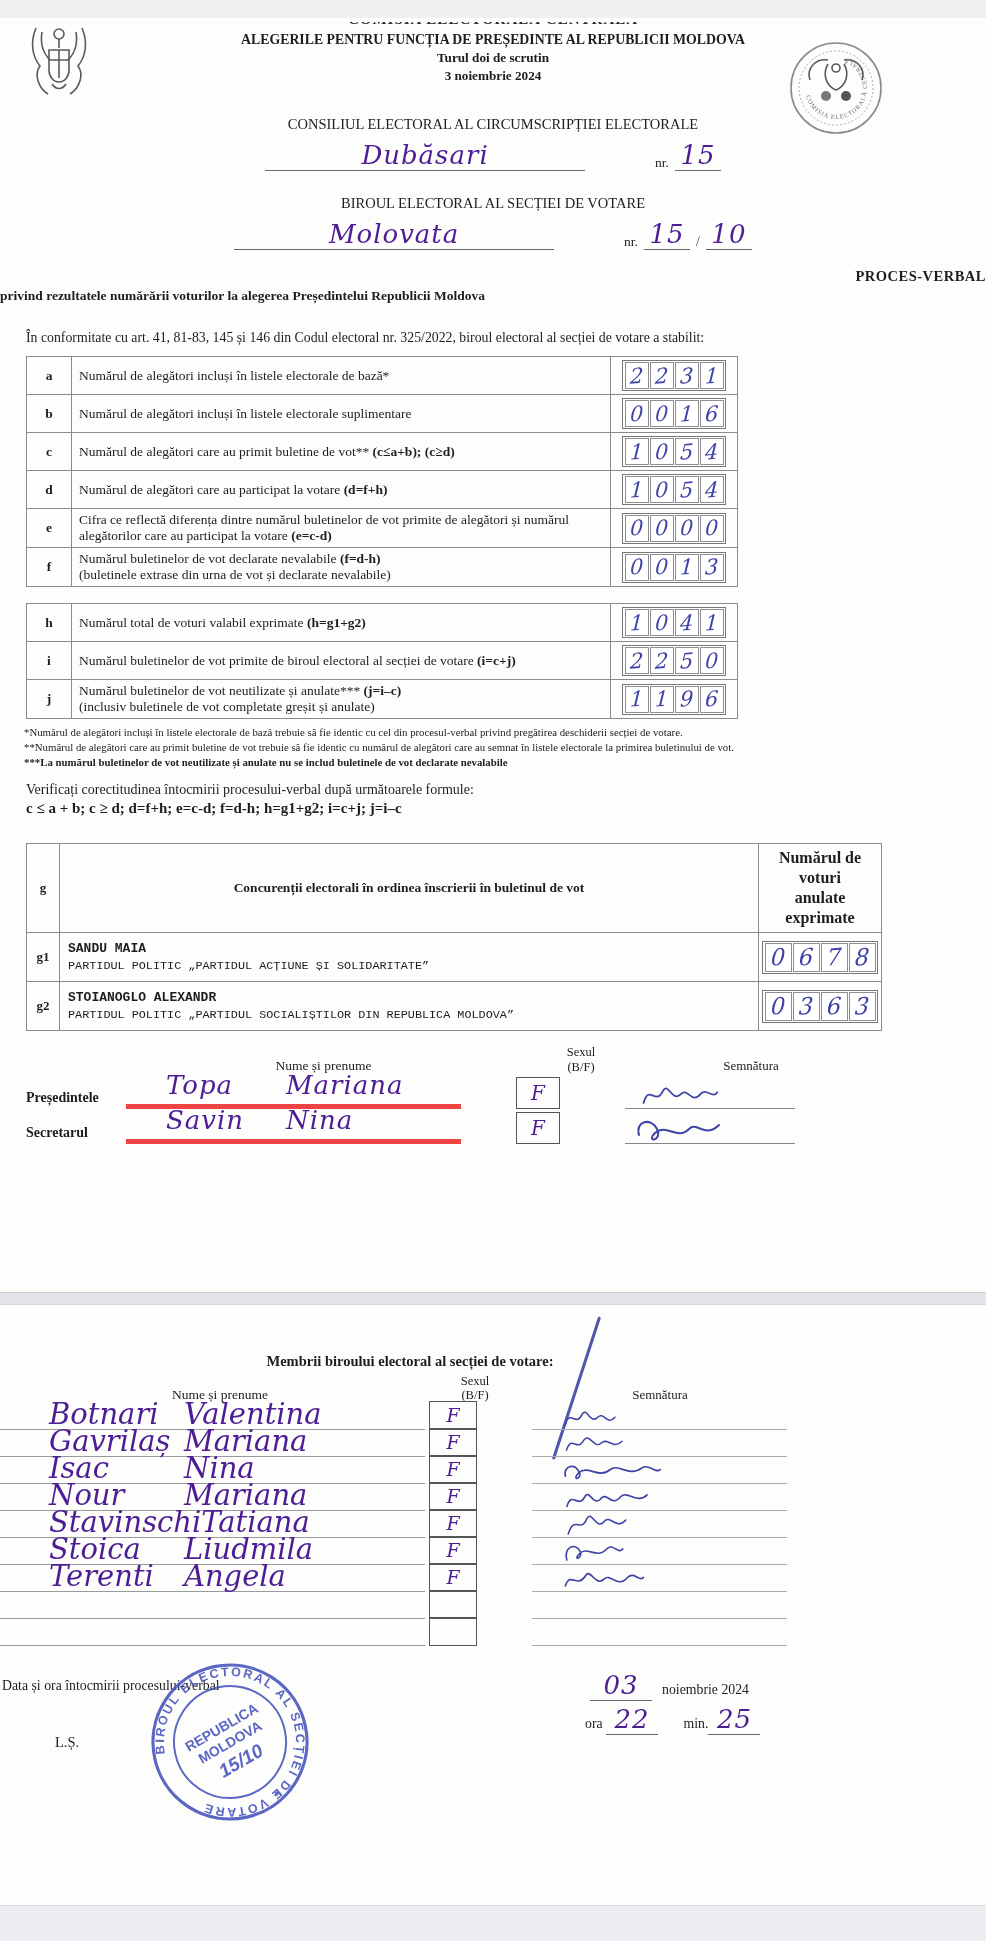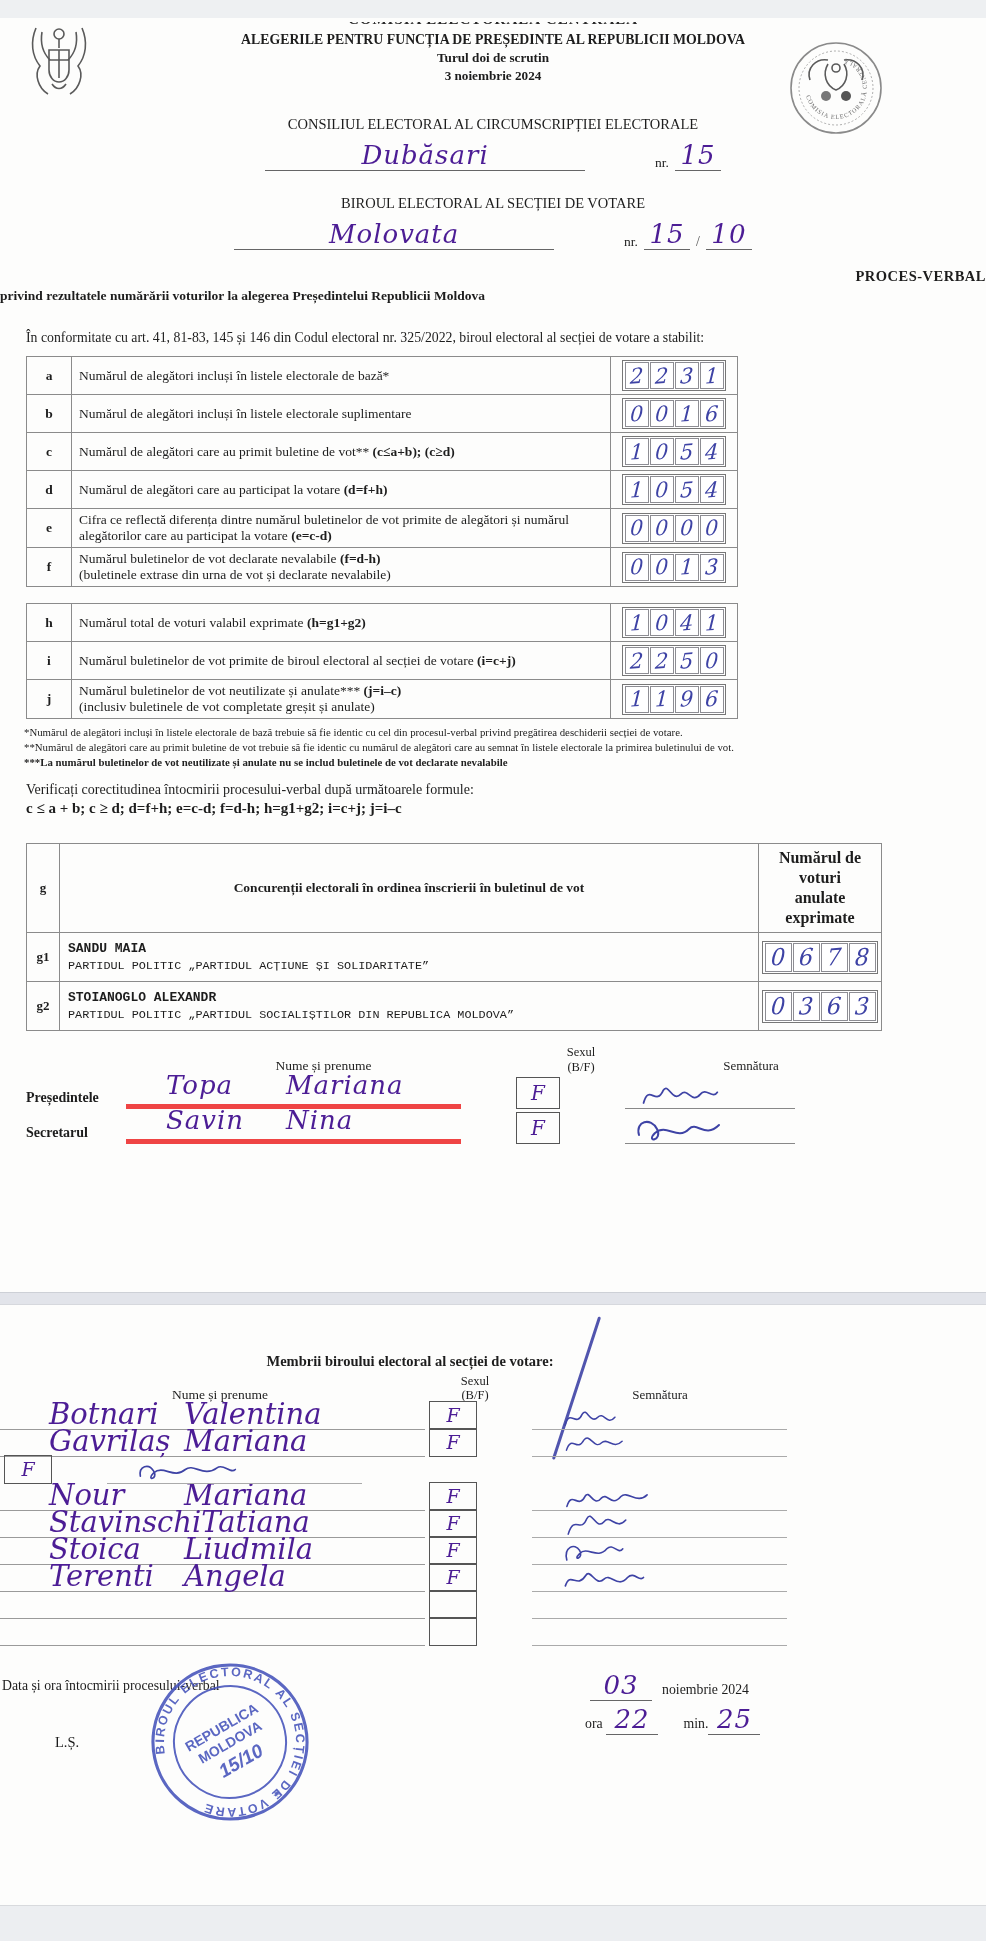--- a/index.html
+++ b/index.html
@@ -474,20 +474,21 @@
       <span class="m-sexbox">
           <span class="hand">F</span>
         </span>
       <span class="m-sig">
           <svg class="sq" width="66" height="26" viewBox="0 0 90 30">
             <path d="M6 22 C14 0 20 26 30 8 C38 -2 44 22 54 12 C62 4 70 22 82 10"></path>
           </svg>
         </span>
     </div>
     <div class="m-row">
+      <span class="m-name"><span class="hand"><span class="m-sur">Isac</span><span>Nina</span></span></span>
       <span class="m-sexbox">
           <span class="hand">F</span>
         </span>
       <span class="m-sig">
           <svg class="sq" width="100" height="26" viewBox="0 0 120 30">
             <path d="M4 20 C2 8 14 4 20 14 C26 24 10 26 20 16 C32 6 44 24 58 12 C68 4 80 22 96 10 C104 4 112 18 118 12"></path>
           </svg>
         </span>
     </div>
     <div class="m-row">

